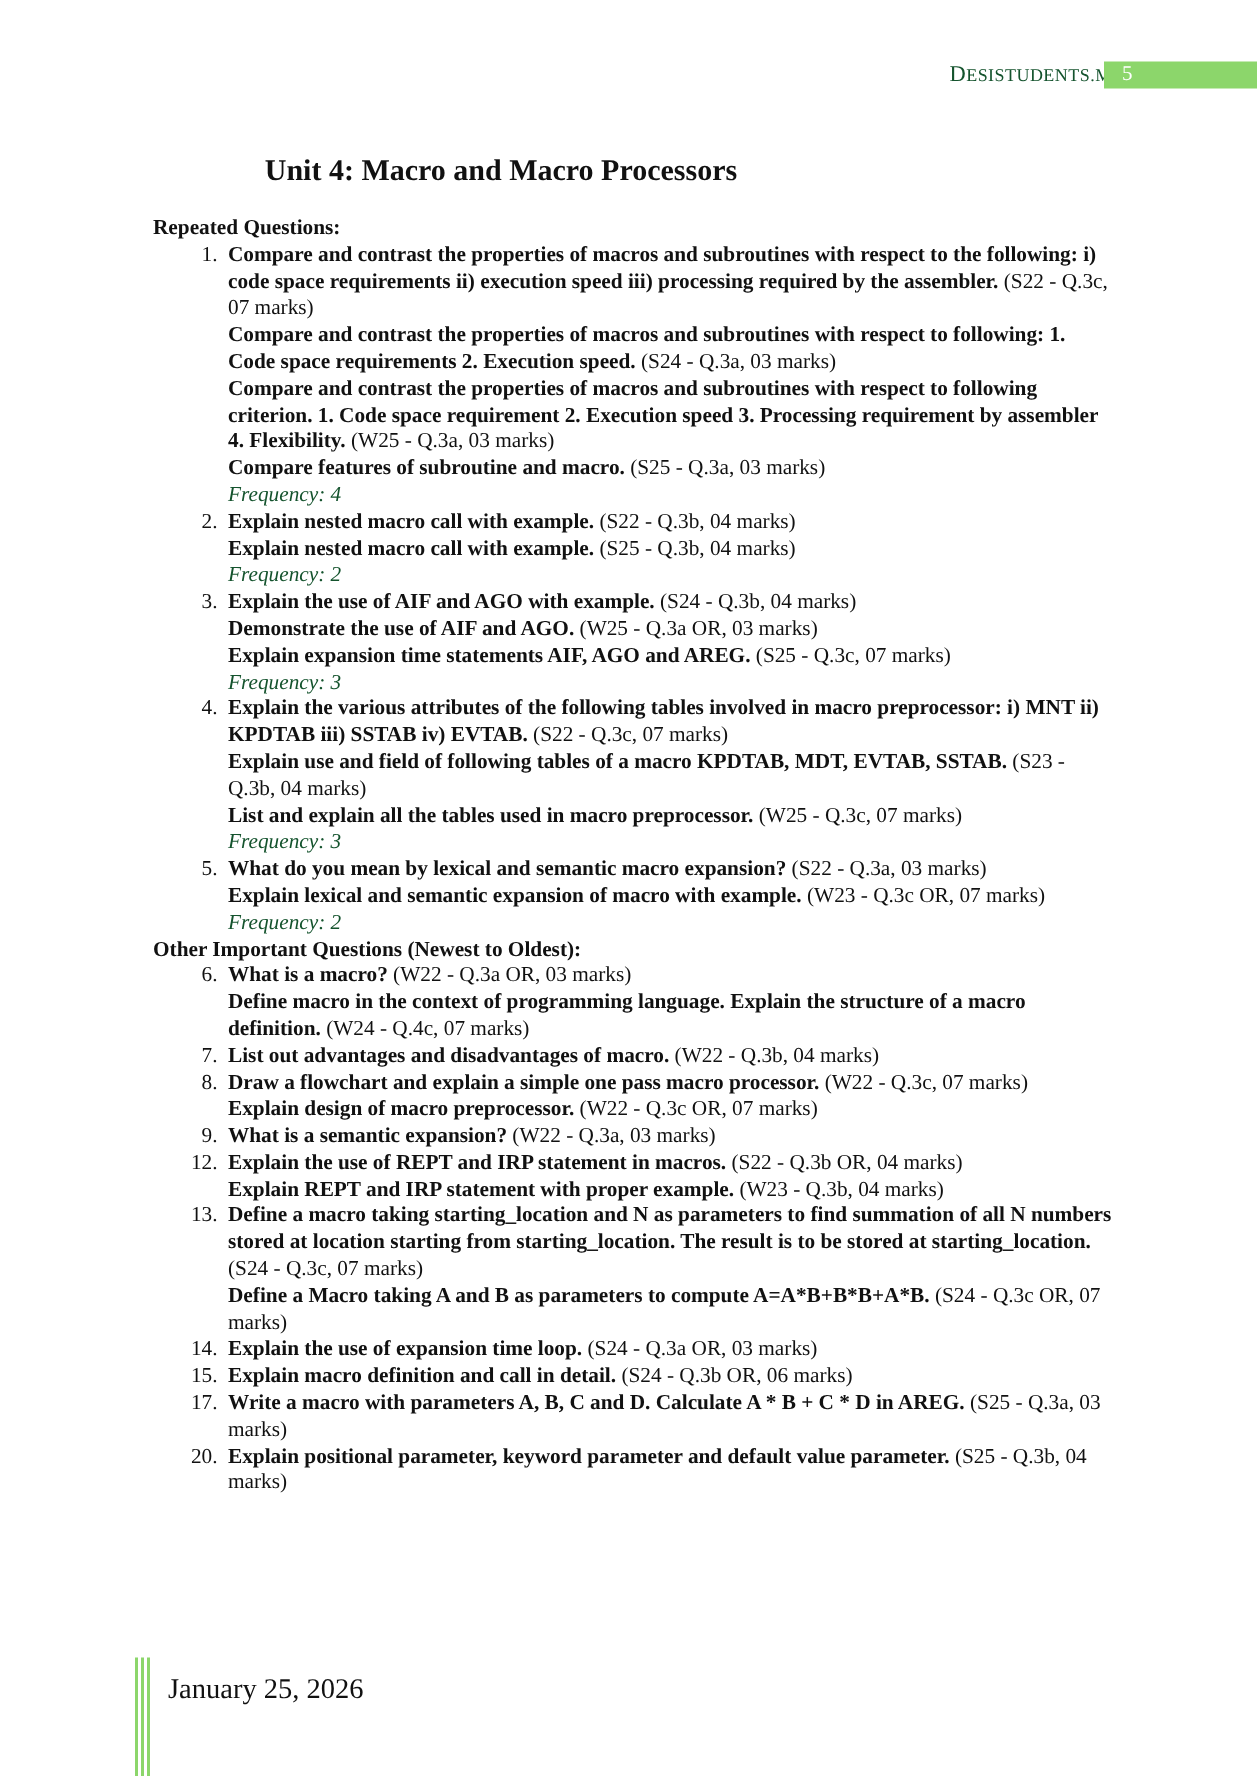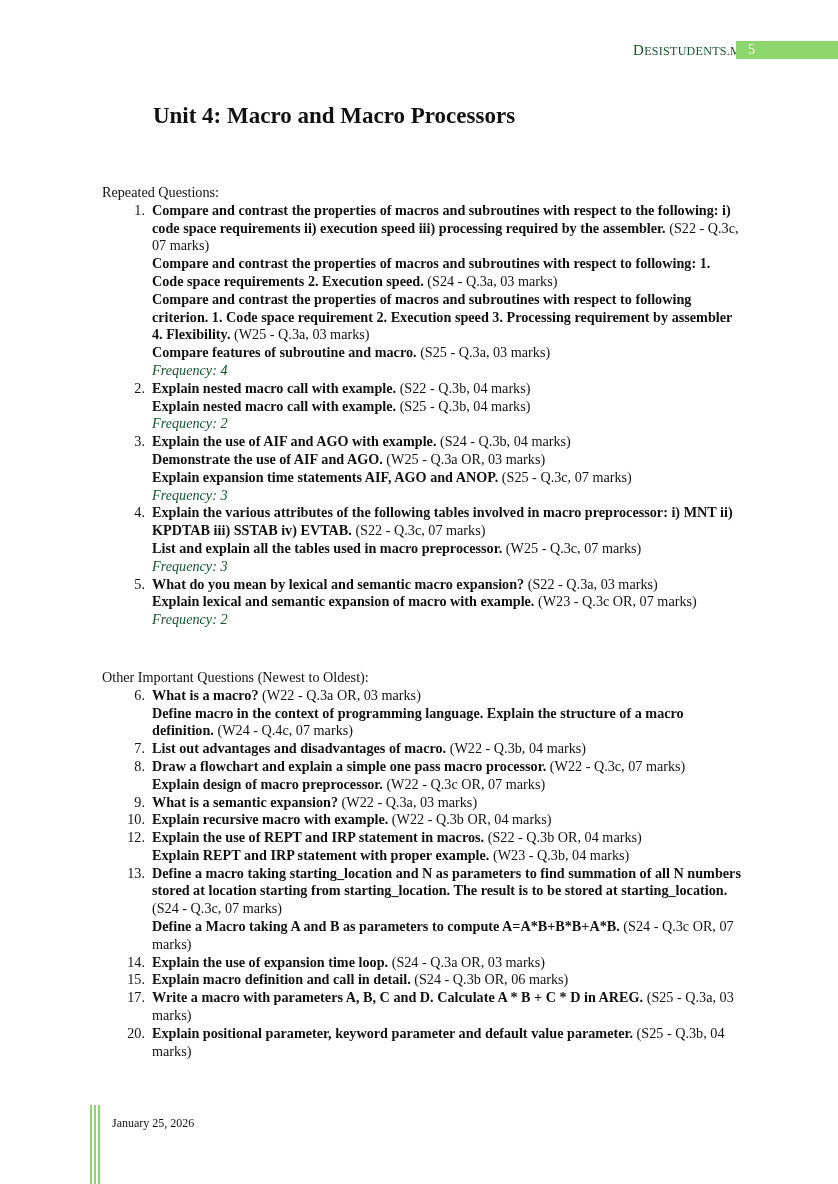--- a/index.html
+++ b/index.html
@@ -5,32 +5,32 @@
   html, body { margin: 0; padding: 0; background: #ffffff; }
   body { width: 838px; height: 1184px; position: relative; overflow: hidden;
          font-family: "Liberation Serif", "DejaVu Serif", serif; color: #111; }
   .header-site { position: absolute; top: 42px; left: 633px; font-size: 12px; color: #14532d;
                  letter-spacing: 0.3px; }
   .header-site .cap { font-size: 15px; }
   .page-bar { position: absolute; top: 41px; left: 736px; width: 102px; height: 18px;
               background: #8cd66b; }
   .page-num { position: absolute; left: 12px; top: 0px; font-size: 14px; color: #fff; line-height: 18px; }
   .title { position: absolute; top: 103px; left: 0; width: 668px; text-align: center;
-           font-weight: bold; font-size: 23px; }
+           font-weight: bold; font-size: 20px; }
   .content { position: absolute; top: 144px; left: 102px; width: 640px; font-size: 14.2px; line-height: 17.8px; }
-  .section-h { font-weight: normal; margin-top: 40px; }
+  .section-h { font-weight: bold; }
   ol.qs { list-style: none; margin: 0; padding: 0; }
   ol.qs li { position: relative; padding-left: 50px; }
   .num { position: absolute; left: 0; width: 43px; text-align: right; }
   .q { display: block; }
   .q b { font-weight: bold; }
   .freq { font-style: italic; color: #14532d; display: block; }
   .footer-lines { position: absolute; left: 90px; top: 1105px; width: 10px; height: 79px; }
   .footer-lines span { position: absolute; top: 0; width: 2px; height: 79px; background: #8cd66b; }
-  .footer-date { position: absolute; left: 112px; top: 1116px; font-size: 12px; }
+  .footer-date { position: absolute; left: 112px; top: 1116px; font-size: 19px; }
 </style>
 </head>
 <body>
 
 <div class="header-site"><span class="cap">D</span><span>ESISTUDENTS</span><span>.</span><span>ME</span></div>
 <div class="page-bar">
   <span class="page-num">5</span>
 </div>
 
 <div class="title">Unit 4: Macro and Macro Processors</div>
@@ -49,26 +49,27 @@
       <li>
         <span class="num">2.</span>
         <span class="q"><b>Explain nested macro call with example.</b><span> </span><span>(S22 - Q.3b, 04 marks)</span></span>
         <span class="q"><b>Explain nested macro call with example.</b><span> </span><span>(S25 - Q.3b, 04 marks)</span></span>
         <span class="freq">Frequency: 2</span>
       </li>
       <li>
         <span class="num">3.</span>
         <span class="q"><b>Explain the use of AIF and AGO with example.</b><span> </span><span>(S24 - Q.3b, 04 marks)</span></span>
         <span class="q"><b>Demonstrate the use of AIF and AGO.</b><span> </span><span>(W25 - Q.3a OR, 03 marks)</span></span>
-        <span class="q"><b>Explain expansion time statements AIF, AGO and ANOP.</b><span> </span><span>(S25 - Q.3c, 07 marks)</span></span>
+        <span class="q"><b>Explain expansion time statements AIF, AGO and AREG.</b><span> </span><span>(S25 - Q.3c, 07 marks)</span></span>
         <span class="freq">Frequency: 3</span>
       </li>
       <li>
         <span class="num">4.</span>
         <span class="q"><b>Explain the various attributes of the following tables involved in macro preprocessor: i) MNT ii) KPDTAB iii) SSTAB iv) EVTAB.</b><span> </span><span>(S22 - Q.3c, 07 marks)</span></span>
+        <span class="q"><b>Explain use and field of following tables of a macro KPDTAB, MDT, EVTAB, SSTAB.</b><span> </span><span>(S23 - Q.3b, 04 marks)</span></span>
         <span class="q"><b>List and explain all the tables used in macro preprocessor.</b><span> </span><span>(W25 - Q.3c, 07 marks)</span></span>
         <span class="freq">Frequency: 3</span>
       </li>
       <li>
         <span class="num">5.</span>
         <span class="q"><b>What do you mean by lexical and semantic macro expansion?</b><span> </span><span>(S22 - Q.3a, 03 marks)</span></span>
         <span class="q"><b>Explain lexical and semantic expansion of macro with example.</b><span> </span><span>(W23 - Q.3c OR, 07 marks)</span></span>
         <span class="freq">Frequency: 2</span>
       </li>
     </ol>
@@ -84,24 +85,20 @@
         <span class="q"><b>List out advantages and disadvantages of macro.</b><span> </span><span>(W22 - Q.3b, 04 marks)</span></span>
       </li>
       <li>
         <span class="num">8.</span>
         <span class="q"><b>Draw a flowchart and explain a simple one pass macro processor.</b><span> </span><span>(W22 - Q.3c, 07 marks)</span></span>
         <span class="q"><b>Explain design of macro preprocessor.</b><span> </span><span>(W22 - Q.3c OR, 07 marks)</span></span>
       </li>
       <li>
         <span class="num">9.</span>
         <span class="q"><b>What is a semantic expansion?</b><span> </span><span>(W22 - Q.3a, 03 marks)</span></span>
-      </li>
-      <li>
-        <span class="num">10.</span>
-        <span class="q"><b>Explain recursive macro with example.</b><span> </span><span>(W22 - Q.3b OR, 04 marks)</span></span>
       </li>
       <li>
         <span class="num">12.</span>
         <span class="q"><b>Explain the use of REPT and IRP statement in macros.</b><span> </span><span>(S22 - Q.3b OR, 04 marks)</span></span>
         <span class="q"><b>Explain REPT and IRP statement with proper example.</b><span> </span><span>(W23 - Q.3b, 04 marks)</span></span>
       </li>
       <li>
         <span class="num">13.</span>
         <span class="q"><b>Define a macro taking starting_location and N as parameters to find summation of all N numbers stored at location starting from starting_location. The result is to be stored at starting_location.</b><span> </span><span>(S24 - Q.3c, 07 marks)</span></span>
         <span class="q"><b>Define a Macro taking A and B as parameters to compute A=A*B+B*B+A*B.</b><span> </span><span>(S24 - Q.3c OR, 07 marks)</span></span>

